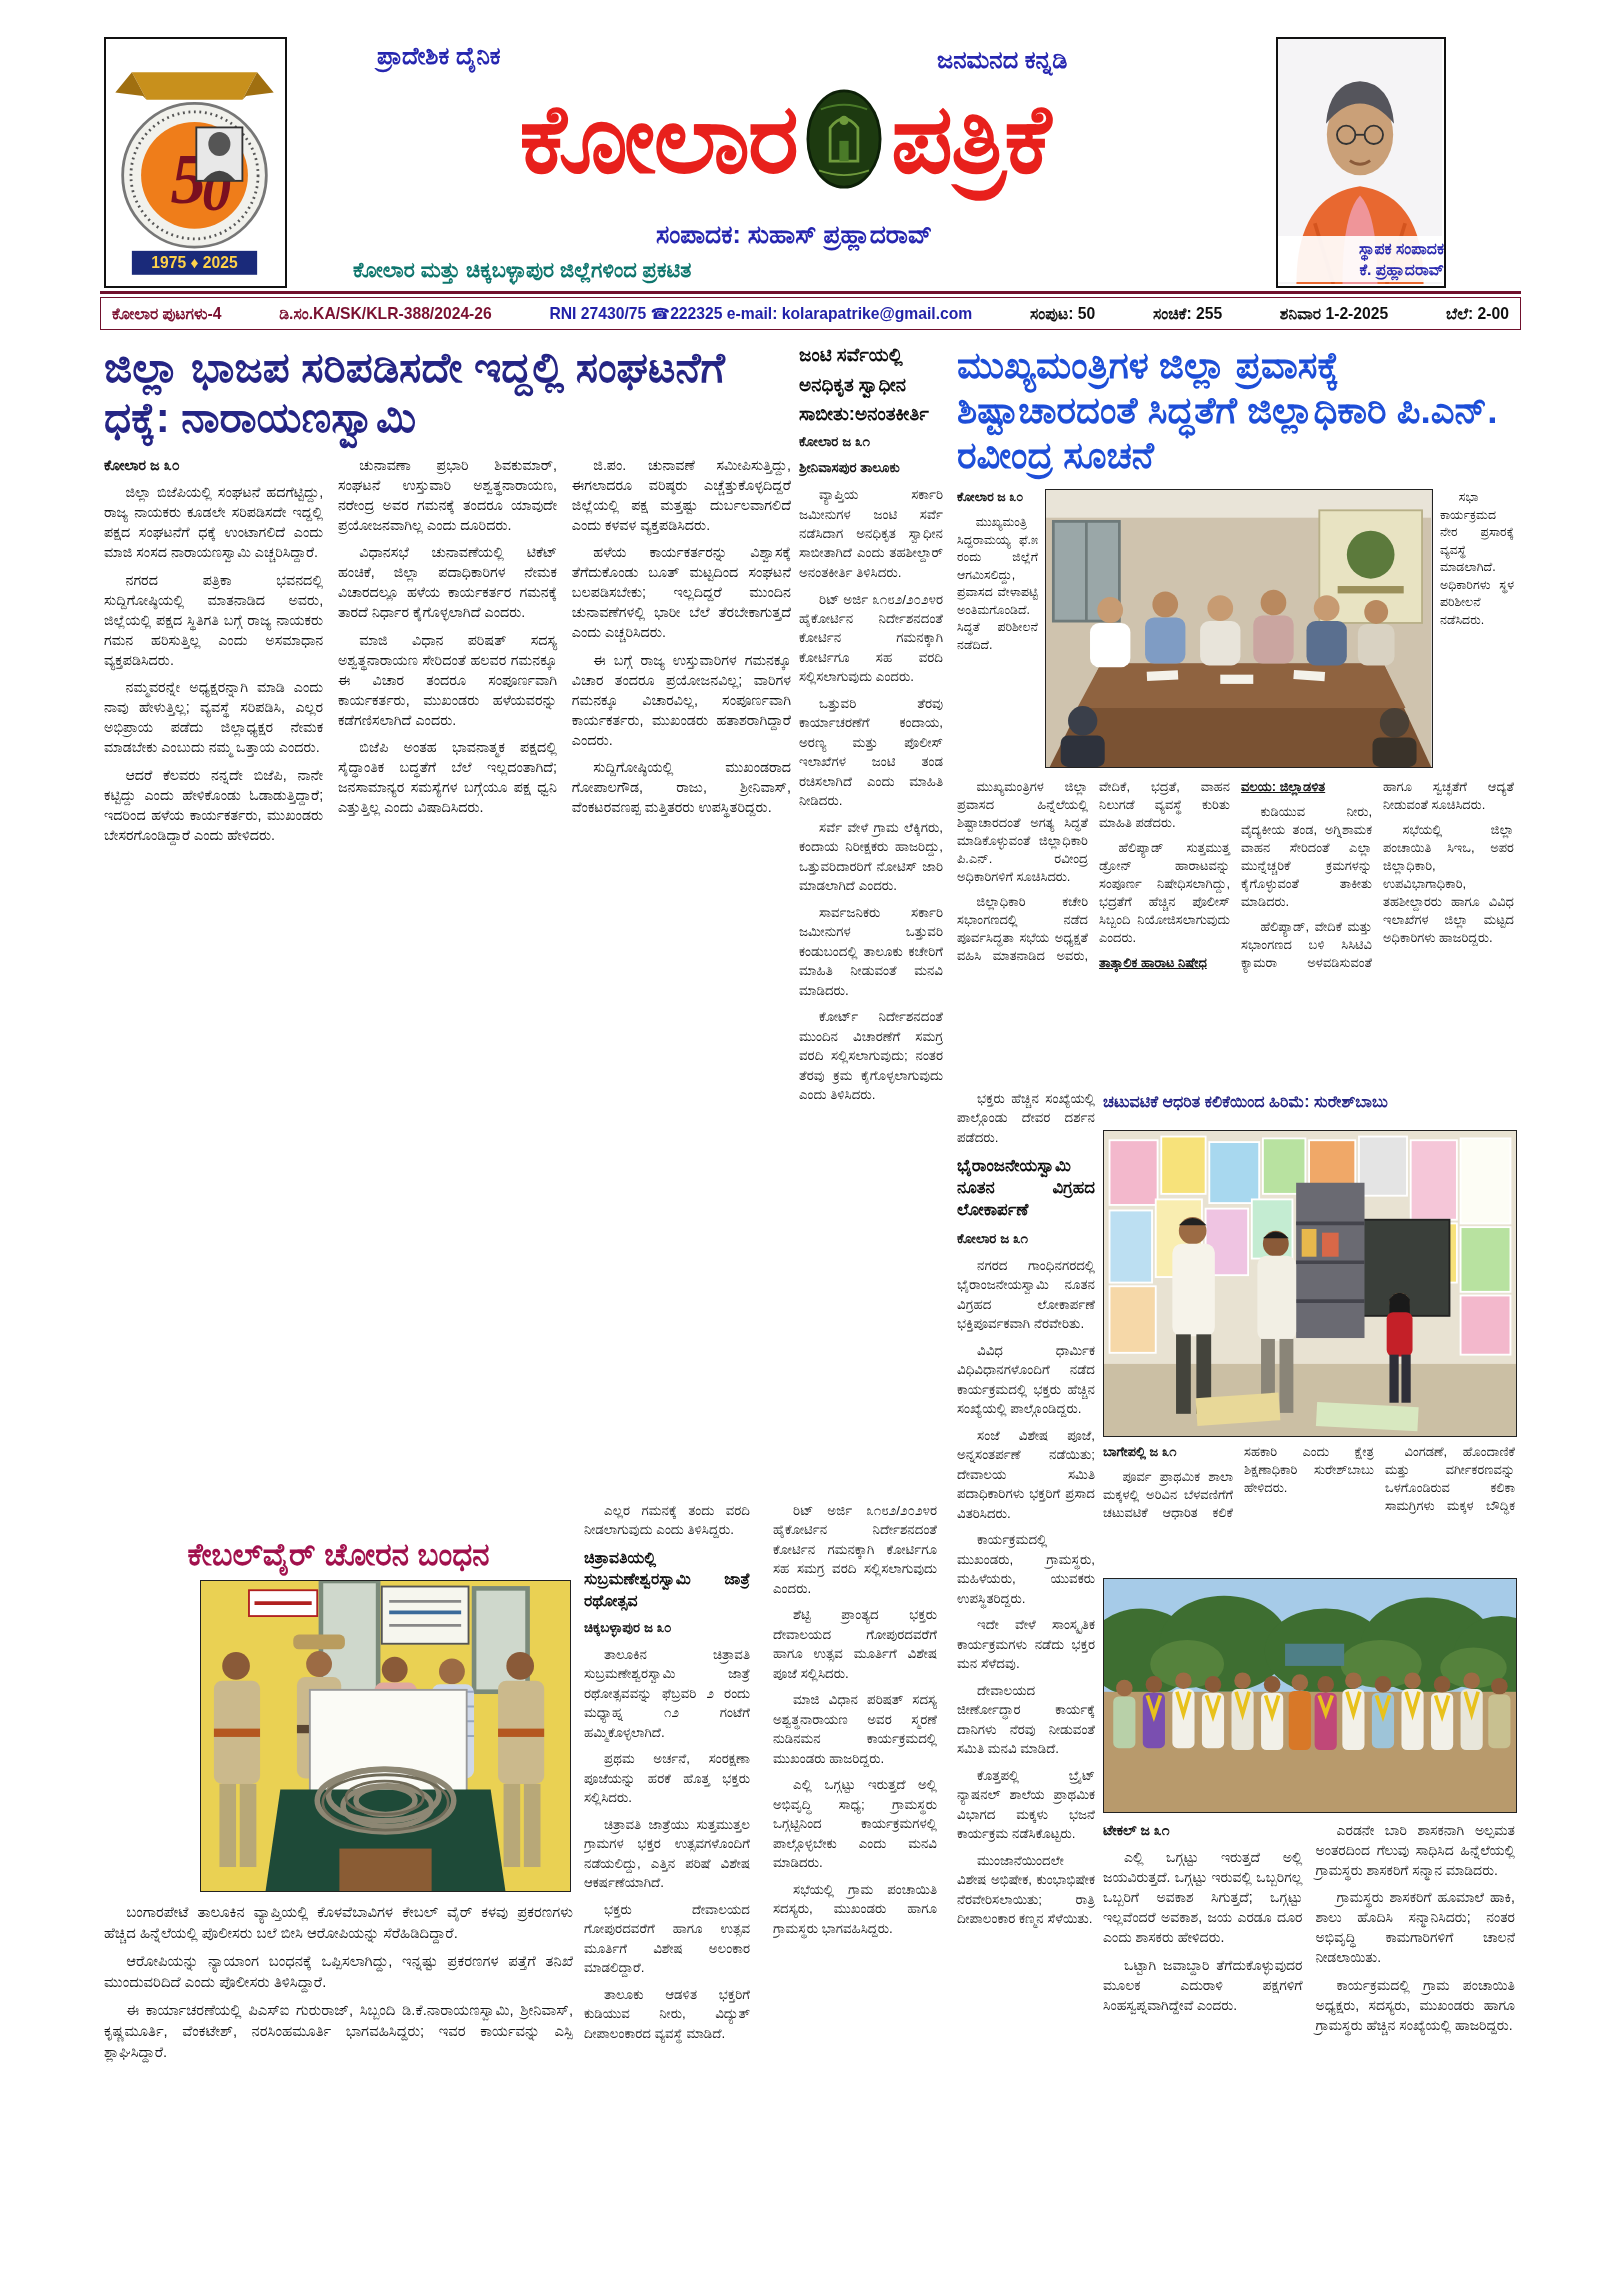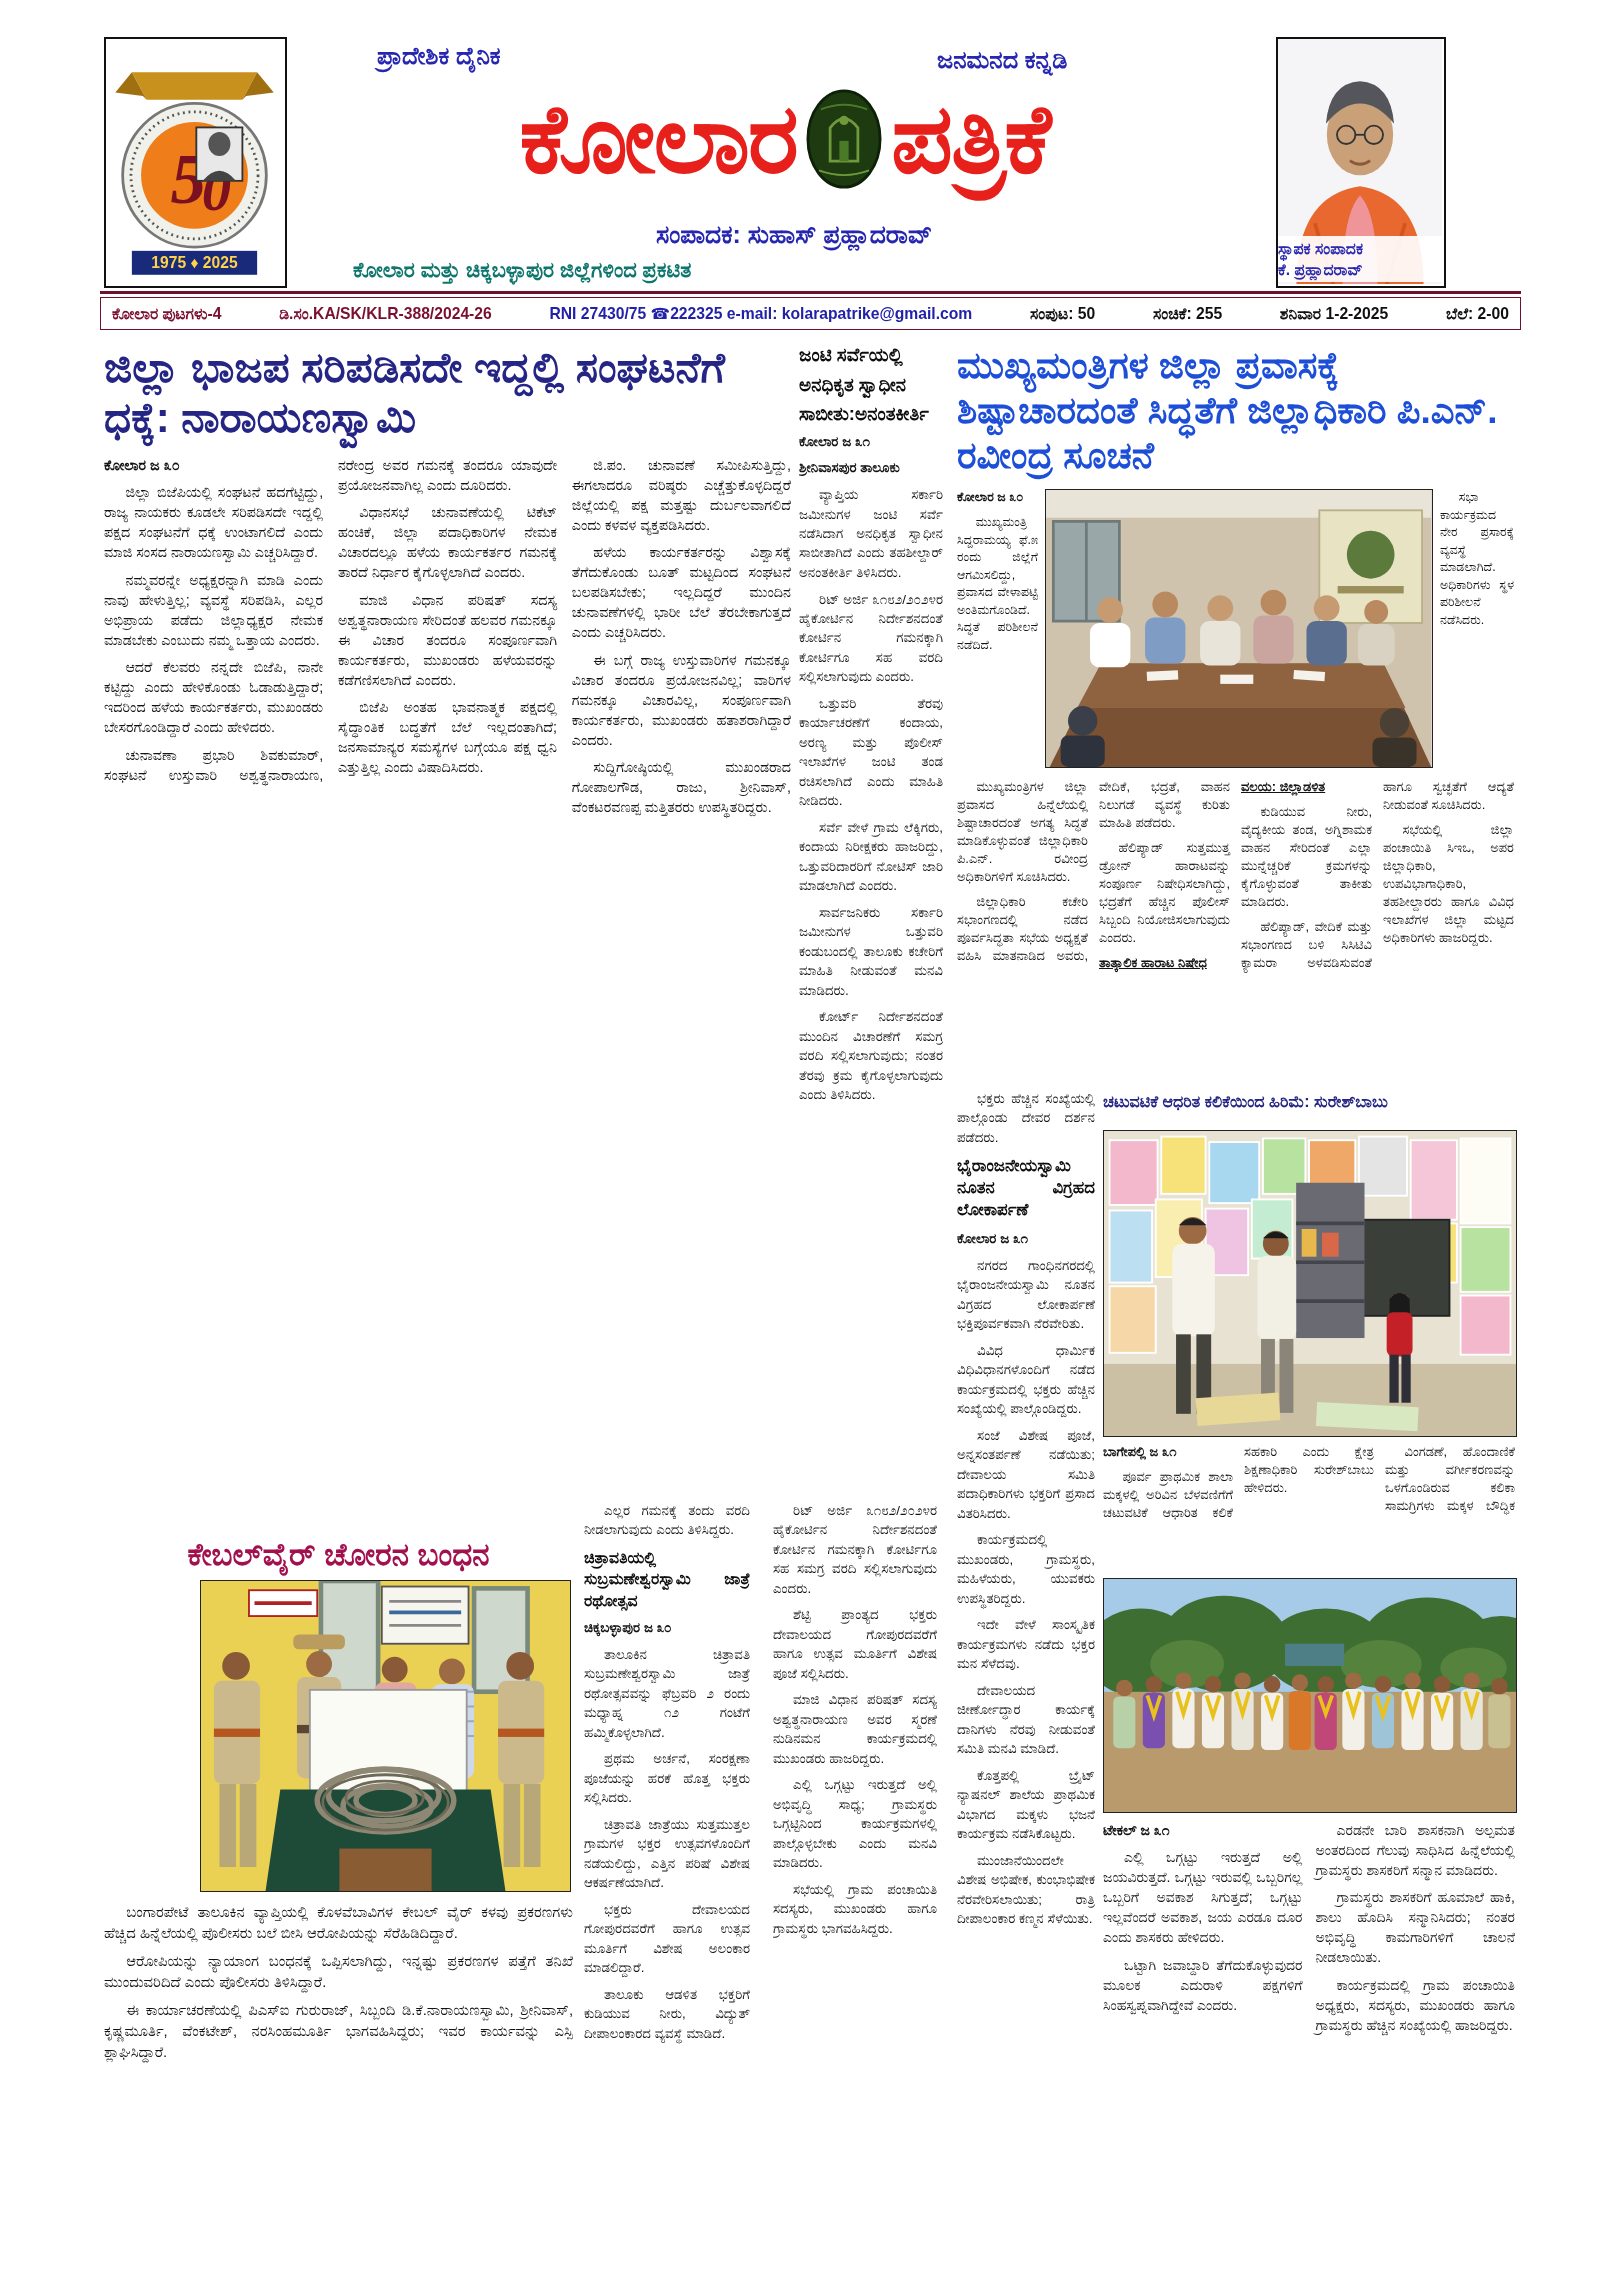--- a/index.html
+++ b/index.html
@@ -3,21 +3,21 @@
 <meta charset="utf-8">
 <style>
   html,body{margin:0;padding:0;background:#e9e7e2;}
   .page{position:relative;width:1619px;height:2289px;background:#ffffff;margin:0 auto;
         font-family:"Liberation Sans","DejaVu Sans",sans-serif;color:#131313;overflow:hidden;}
   .abs{position:absolute;}
   
   .tagline{font-size:24px;font-weight:700;color:#2626b0;}
   .logo-box{left:104px;top:37px;width:183px;height:251px;border:2.8px solid #111;background:#fff;box-sizing:border-box;}
   .portrait-box{left:1276px;top:37px;width:170px;height:251px;border:2.8px solid #111;background:#fff;box-sizing:border-box;}
-  .portrait-caption{position:absolute;left:0;right:0;bottom:3.7px;text-align:left;background:rgba(255,255,255,.92);padding:1.8px 0;}
+  .portrait-caption{position:absolute;left:0;right:0;bottom:3.7px;text-align:right;background:rgba(255,255,255,.92);padding:1.8px 0;}
   .portrait-caption div{font-size:15.7px;font-weight:700;color:#2a2ab0;line-height:1.35;}
   .title-row{left:297px;top:59px;width:975px;height:159px;display:flex;align-items:center;justify-content:center;gap:9.2px;}
   .title-word{font-size:96px;font-weight:800;color:#e8201c;line-height:1;letter-spacing:-1.8px;}
   .editor-line{left:480px;top:220px;width:628px;text-align:center;font-size:25px;font-weight:700;color:#2626b0;}
   .publish-line{left:353px;top:258px;font-size:21px;font-weight:700;color:#0f766e;}
   
   .toprule{left:100px;top:291px;width:1421px;height:2.8px;background:#70102c;}
   .infobar{left:100px;top:297px;width:1421px;height:33px;border:1.8px solid #70102c;box-sizing:border-box;
            display:flex;align-items:center;justify-content:space-between;padding:0 11px;font-size:15.7px;font-weight:700;}
   .inf-maroon{color:#7a1030;}
@@ -125,20 +125,21 @@
     <span class="inf-black">ಸಂಚಿಕೆ: 255</span>
     <span class="inf-black">ಶನಿವಾರ 1-2-2025</span>
     <span class="inf-black">ಬೆಲೆ: 2-00</span>
   </div>
 
   <div class="abs a-block" style="left:104px;top:343px;width:687px;">
     <div class="headline-blue">ಜಿಲ್ಲಾ ಭಾಜಪ ಸರಿಪಡಿಸದೇ ಇದ್ದಲ್ಲಿ ಸಂಘಟನೆಗೆ ಧಕ್ಕೆ: ನಾರಾಯಣಸ್ವಾಮಿ</div>
     <div class="a-bjp-body body-txt">
       <p class="dateline">ಕೋಲಾರ ಜ ೩೦</p>
       <p>ಜಿಲ್ಲಾ ಬಿಜೆಪಿಯಲ್ಲಿ ಸಂಘಟನೆ ಹದಗೆಟ್ಟಿದ್ದು, ರಾಜ್ಯ ನಾಯಕರು ಕೂಡಲೇ ಸರಿಪಡಿಸದೇ ಇದ್ದಲ್ಲಿ ಪಕ್ಷದ ಸಂಘಟನೆಗೆ ಧಕ್ಕೆ ಉಂಟಾಗಲಿದೆ ಎಂದು ಮಾಜಿ ಸಂಸದ ನಾರಾಯಣಸ್ವಾಮಿ ಎಚ್ಚರಿಸಿದ್ದಾರೆ.</p>
+      <p>ನಗರದ ಪತ್ರಿಕಾ ಭವನದಲ್ಲಿ ಸುದ್ದಿಗೋಷ್ಠಿಯಲ್ಲಿ ಮಾತನಾಡಿದ ಅವರು, ಜಿಲ್ಲೆಯಲ್ಲಿ ಪಕ್ಷದ ಸ್ಥಿತಿಗತಿ ಬಗ್ಗೆ ರಾಜ್ಯ ನಾಯಕರು ಗಮನ ಹರಿಸುತ್ತಿಲ್ಲ ಎಂದು ಅಸಮಾಧಾನ ವ್ಯಕ್ತಪಡಿಸಿದರು.</p>
       <p>ನಮ್ಮವರನ್ನೇ ಅಧ್ಯಕ್ಷರನ್ನಾಗಿ ಮಾಡಿ ಎಂದು ನಾವು ಹೇಳುತ್ತಿಲ್ಲ; ವ್ಯವಸ್ಥೆ ಸರಿಪಡಿಸಿ, ಎಲ್ಲರ ಅಭಿಪ್ರಾಯ ಪಡೆದು ಜಿಲ್ಲಾಧ್ಯಕ್ಷರ ನೇಮಕ ಮಾಡಬೇಕು ಎಂಬುದು ನಮ್ಮ ಒತ್ತಾಯ ಎಂದರು.</p>
       <p>ಆದರೆ ಕೆಲವರು ನನ್ನದೇ ಬಿಜೆಪಿ, ನಾನೇ ಕಟ್ಟಿದ್ದು ಎಂದು ಹೇಳಿಕೊಂಡು ಓಡಾಡುತ್ತಿದ್ದಾರೆ; ಇದರಿಂದ ಹಳೆಯ ಕಾರ್ಯಕರ್ತರು, ಮುಖಂಡರು ಬೇಸರಗೊಂಡಿದ್ದಾರೆ ಎಂದು ಹೇಳಿದರು.</p>
       <p>ಚುನಾವಣಾ ಪ್ರಭಾರಿ ಶಿವಕುಮಾರ್, ಸಂಘಟನೆ ಉಸ್ತುವಾರಿ ಅಶ್ವತ್ಥನಾರಾಯಣ, ನರೇಂದ್ರ ಅವರ ಗಮನಕ್ಕೆ ತಂದರೂ ಯಾವುದೇ ಪ್ರಯೋಜನವಾಗಿಲ್ಲ ಎಂದು ದೂರಿದರು.</p>
       <p>ವಿಧಾನಸಭೆ ಚುನಾವಣೆಯಲ್ಲಿ ಟಿಕೆಟ್ ಹಂಚಿಕೆ, ಜಿಲ್ಲಾ ಪದಾಧಿಕಾರಿಗಳ ನೇಮಕ ವಿಚಾರದಲ್ಲೂ ಹಳೆಯ ಕಾರ್ಯಕರ್ತರ ಗಮನಕ್ಕೆ ತಾರದೆ ನಿರ್ಧಾರ ಕೈಗೊಳ್ಳಲಾಗಿದೆ ಎಂದರು.</p>
       <p>ಮಾಜಿ ವಿಧಾನ ಪರಿಷತ್ ಸದಸ್ಯ ಅಶ್ವತ್ಥನಾರಾಯಣ ಸೇರಿದಂತೆ ಹಲವರ ಗಮನಕ್ಕೂ ಈ ವಿಚಾರ ತಂದರೂ ಸಂಪೂರ್ಣವಾಗಿ ಕಾರ್ಯಕರ್ತರು, ಮುಖಂಡರು ಹಳೆಯವರನ್ನು ಕಡೆಗಣಿಸಲಾಗಿದೆ ಎಂದರು.</p>
       <p>ಬಿಜೆಪಿ ಅಂತಹ ಭಾವನಾತ್ಮಕ ಪಕ್ಷದಲ್ಲಿ ಸೈದ್ಧಾಂತಿಕ ಬದ್ಧತೆಗೆ ಬೆಲೆ ಇಲ್ಲದಂತಾಗಿದೆ; ಜನಸಾಮಾನ್ಯರ ಸಮಸ್ಯೆಗಳ ಬಗ್ಗೆಯೂ ಪಕ್ಷ ಧ್ವನಿ ಎತ್ತುತ್ತಿಲ್ಲ ಎಂದು ವಿಷಾದಿಸಿದರು.</p>
       <p>ಜಿ.ಪಂ. ಚುನಾವಣೆ ಸಮೀಪಿಸುತ್ತಿದ್ದು, ಈಗಲಾದರೂ ವರಿಷ್ಠರು ಎಚ್ಚೆತ್ತುಕೊಳ್ಳದಿದ್ದರೆ ಜಿಲ್ಲೆಯಲ್ಲಿ ಪಕ್ಷ ಮತ್ತಷ್ಟು ದುರ್ಬಲವಾಗಲಿದೆ ಎಂದು ಕಳವಳ ವ್ಯಕ್ತಪಡಿಸಿದರು.</p>
       <p>ಹಳೆಯ ಕಾರ್ಯಕರ್ತರನ್ನು ವಿಶ್ವಾಸಕ್ಕೆ ತೆಗೆದುಕೊಂಡು ಬೂತ್ ಮಟ್ಟದಿಂದ ಸಂಘಟನೆ ಬಲಪಡಿಸಬೇಕು; ಇಲ್ಲದಿದ್ದರೆ ಮುಂದಿನ ಚುನಾವಣೆಗಳಲ್ಲಿ ಭಾರೀ ಬೆಲೆ ತೆರಬೇಕಾಗುತ್ತದೆ ಎಂದು ಎಚ್ಚರಿಸಿದರು.</p>
       <p>ಈ ಬಗ್ಗೆ ರಾಜ್ಯ ಉಸ್ತುವಾರಿಗಳ ಗಮನಕ್ಕೂ ವಿಚಾರ ತಂದರೂ ಪ್ರಯೋಜನವಿಲ್ಲ; ವಾರಿಗಳ ಗಮನಕ್ಕೂ ವಿಚಾರವಿಲ್ಲ, ಸಂಪೂರ್ಣವಾಗಿ ಕಾರ್ಯಕರ್ತರು, ಮುಖಂಡರು ಹತಾಶರಾಗಿದ್ದಾರೆ ಎಂದರು.</p>
       <p>ಸುದ್ದಿಗೋಷ್ಠಿಯಲ್ಲಿ ಮುಖಂಡರಾದ ಗೋಪಾಲಗೌಡ, ರಾಜು, ಶ್ರೀನಿವಾಸ್, ವೆಂಕಟರವಣಪ್ಪ ಮತ್ತಿತರರು ಉಪಸ್ಥಿತರಿದ್ದರು.</p>

